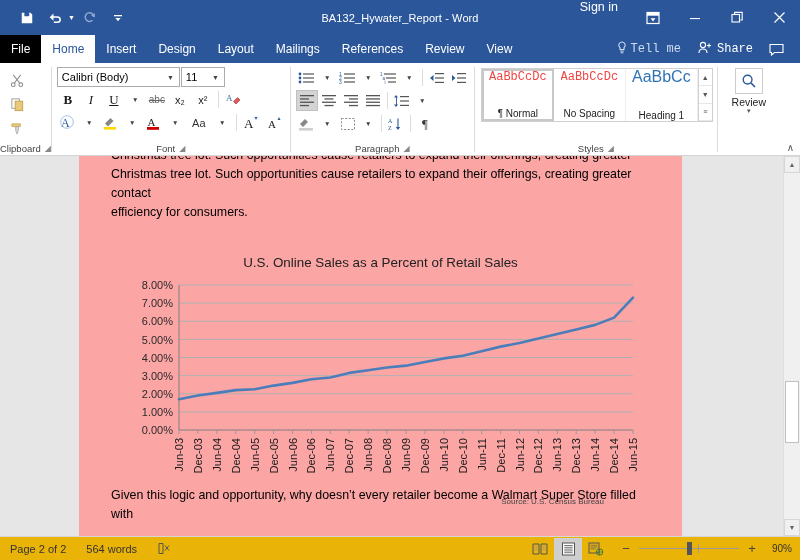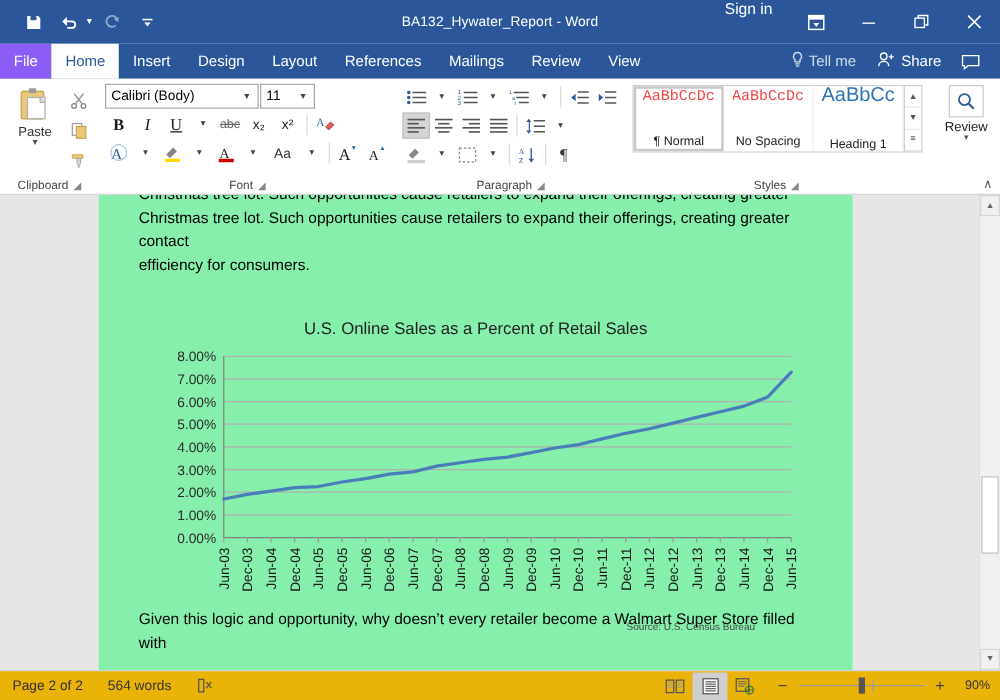--- a/index.html
+++ b/index.html
@@ -37,23 +37,23 @@
 
   
   .tabbar {
     height: 28px; background: #2b579a; display: flex; align-items: flex-end;
     position: relative; flex: 0 0 28px;
   }
   .tab {
     height: 28px; padding: 0 11px; color: #ffffff; font-size: 12px;
     display: flex; align-items: center; white-space: nowrap;
   }
-  .tab.file { background: #8b5cf6; }
+  .tab.file { background: #000000; }
   .tab.active { background: #ffffff; color: #2b579a; }
-  .tabbar-right { margin-left: auto; display: flex; align-items: center; height: 28px; padding-right: 8px; }
+  .tabbar-right { margin-left: auto; display: flex; align-items: center; height: 28px; padding-right: 8px; font-family: Liberation Mono, monospace; }
   .tellme { color: #cfdcf0; font-size: 12px; display: flex; align-items: center; gap: 4px; padding: 0 9px; }
   .share { color: #ffffff; font-size: 12px; display: flex; align-items: center; gap: 5px; padding: 0 8px; }
   .comment-btn { color: #fff; padding: 0 8px; display: flex; align-items: center; }
 
   
   .ribbon {
     background: #ffffff; border-bottom: 1px solid #d4d4d4;
     height: 93px; display: flex; position: relative; flex: 0 0 93px;
   }
   .group { position: relative; display: flex; flex-direction: column; height: 93px; }
@@ -118,21 +118,21 @@
   .editing-btn { width: 46px; display: flex; flex-direction: column; align-items: center; }
   .editing-box { width: 28px; height: 26px; border: 1px solid #ccc; display: flex; align-items: center; justify-content: center; }
   .editing-label { font-size: 10.5px; color: #222; margin-top: 2px; }
   .collapse-ribbon { position: absolute; right: 6px; bottom: 2px; font-size: 10px; color: #555; }
 
   
   .docarea {
     flex: 1; background: #e6e6e6; position: relative; overflow: hidden; display: flex;
   }
   .page {
-    position: absolute; left: 79px; top: 0px; width: 603px; background: #86efac;
+    position: absolute; left: 79px; top: 0px; width: 603px; background: #fca5a5;
     height: 100%;
   }
   .doc-text {
     font-family: "Liberation Sans", sans-serif; font-size: 12.4px; color: #000;
     line-height: 1.55; padding: 0 32px;
   }
   .clip-line { height: 9px; overflow: hidden; position: relative; }
   .para-bottom { position: absolute; left: 0; right: 0; bottom: 12px; }
 
   
@@ -229,22 +229,22 @@
       </div>
     </div>
   </div>
 
   <div class="tabbar">
     <div class="tab file">File</div>
     <div class="tab active">Home</div>
     <div class="tab">Insert</div>
     <div class="tab">Design</div>
     <div class="tab">Layout</div>
+    <div class="tab">Mailings</div>
     <div class="tab">References</div>
-    <div class="tab">Mailings</div>
     <div class="tab">Review</div>
     <div class="tab">View</div>
     <div class="tabbar-right">
       <div class="tellme">
         <span>
           <svg width="10" height="13" viewBox="0 0 10 13">
               <path fill="none" stroke="#cfdcf0" stroke-width="1.1" d="M5 1a3.2 3.2 0 0 0-2 5.7V8.5h4V6.7A3.2 3.2 0 0 0 5 1z"></path>
               <rect x="3.2" y="9.6" width="3.6" height="1" fill="#cfdcf0"></rect>
               <rect x="3.6" y="11.3" width="2.8" height="1" fill="#cfdcf0"></rect>
             </svg>
@@ -266,32 +266,20 @@
             <path fill="none" stroke="#fff" stroke-width="1.1" d="M1 1.5h13v8H5.5L2.5 12V9.5H1z"></path>
           </svg>
       </div>
     </div>
   </div>
 
   <div class="ribbon">
 
     <div class="group">
       <div class="group-body clipboard-body">
-        <div class="paste-btn">
-          <span class="paste-ico">
-            <svg width="30" height="30" viewBox="0 0 30 30">
-              <rect x="4" y="4" width="18" height="22" rx="1.5" fill="#e8c87a" stroke="#c8a24a" stroke-width="1"></rect>
-              <rect x="10" y="1.5" width="6" height="4" rx="1" fill="#9a9a9a"></rect>
-              <rect x="9" y="9" width="14" height="17" fill="#ffffff" stroke="#b0b0b0" stroke-width="1"></rect>
-              <path d="M19 9l4 4h-4z" fill="#dcdcdc" stroke="#b0b0b0" stroke-width=".8"></path>
-            </svg>
-          </span>
-          <span class="paste-label">Paste</span>
-          <span class="paste-caret">▼</span>
-        </div>
         <div class="clip-small">
           <div class="mini-btn">
             <svg width="15" height="15" viewBox="0 0 16 16">
                 <circle cx="3.5" cy="12.5" r="2" fill="none" stroke="#8a8a8a" stroke-width="1.1"></circle>
                 <circle cx="11.5" cy="12.5" r="2" fill="none" stroke="#8a8a8a" stroke-width="1.1"></circle>
                 <path stroke="#8a8a8a" stroke-width="1.1" d="M4.3 11.2L11.5 2M10.7 11.2L3.5 2"></path>
               </svg>
           </div>
           <div class="mini-btn">
             <svg width="15" height="15" viewBox="0 0 16 16">

